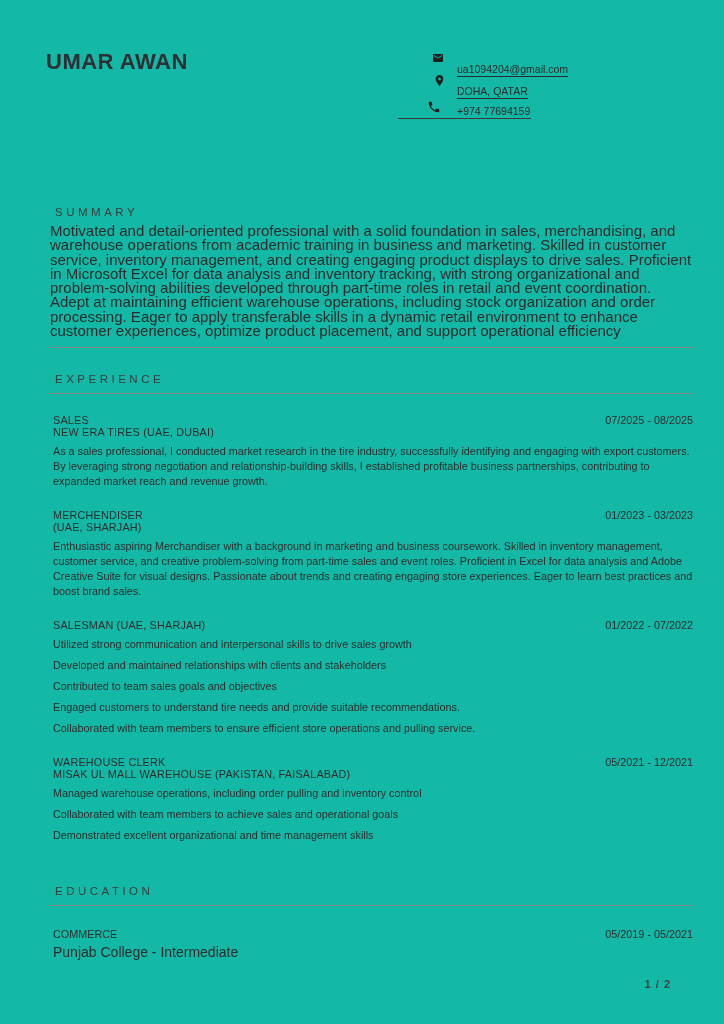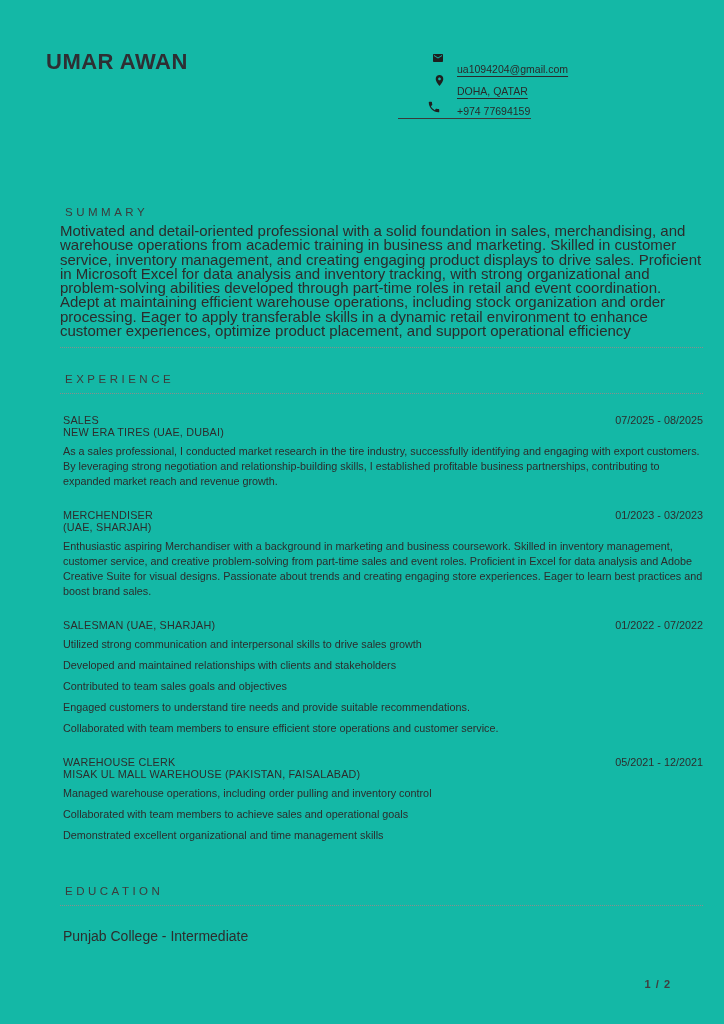--- a/index.html
+++ b/index.html
@@ -48,21 +48,21 @@
   .phone-link    { left: 59px; top: 55px; }
   .phone-rule {
     position: absolute;
     left: 0; top: 68px;
     width: 133px; height: 0;
     border-top: 1px solid #3a3a3a;
   }
   
   .main {
     position: absolute;
-    left: 60px;
+    left: 50px;
     top: 206px;
     width: 643px;
   }
   .section-title {
     margin: 0 0 0 5px;
     font-size: 11.5px;
     font-weight: 400;
     letter-spacing: 3.5px;
     color: #3c3c3c;
   }
@@ -174,40 +174,44 @@
 
       <article class="job">
         <div class="job-head">
           <span class="job-title">SALESMAN (UAE, SHARJAH)</span>
           <span class="job-dates">01/2022 - 07/2022</span>
         </div>
         <p>Utilized strong communication and interpersonal skills to drive sales growth</p>
         <p>Developed and maintained relationships with clients and stakeholders</p>
         <p>Contributed to team sales goals and objectives</p>
         <p>Engaged customers to understand tire needs and provide suitable recommendations.</p>
-        <p>Collaborated with team members to ensure efficient store operations and customer service.</p>
+        <p>Collaborated with team members to ensure efficient store operations and pulling service.</p>
       </article>
 
       <article class="job">
         <div class="job-head">
           <span class="job-title">WAREHOUSE CLERK</span>
           <span class="job-dates">05/2021 - 12/2021</span>
         </div>
         <div class="job-company">MISAK UL MALL WAREHOUSE (PAKISTAN, FAISALABAD)</div>
         <p>Managed warehouse operations, including order pulling and inventory control</p>
         <p>Collaborated with team members to achieve sales and operational goals</p>
         <p>Demonstrated excellent organizational and time management skills</p>
       </article>
     </section>
 
     <section class="education-section">
       <h2 class="section-title">EDUCATION</h2>
       <div class="dotline"></div>
 
       <div class="edu-entry">
+        <div class="edu-head">
+          <span class="edu-program">COMMERCE</span>
+          <span class="job-dates">05/2019 - 05/2021</span>
+        </div>
         <div class="edu-school">Punjab College - Intermediate</div>
       </div>
     </section>
 
   </div>
 
   <div class="page-indicator">1 / 2</div>
 
 </div>
 

